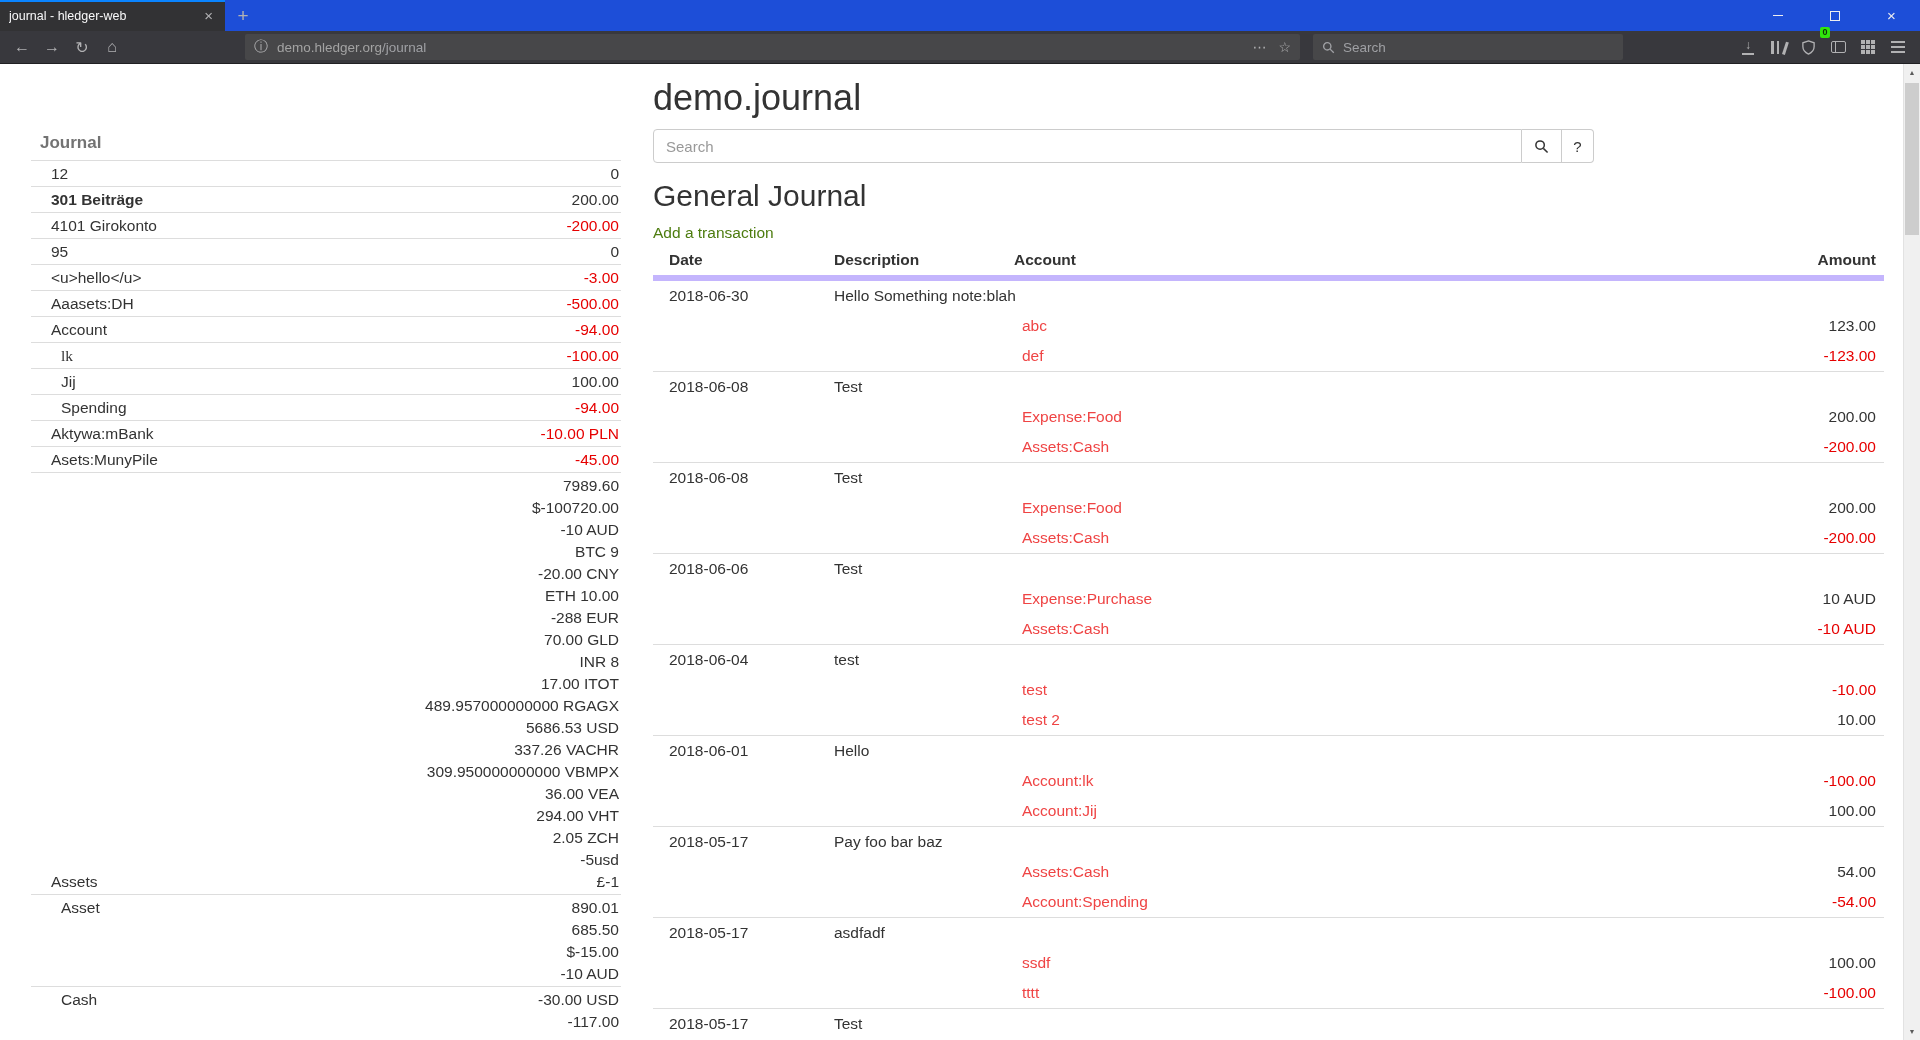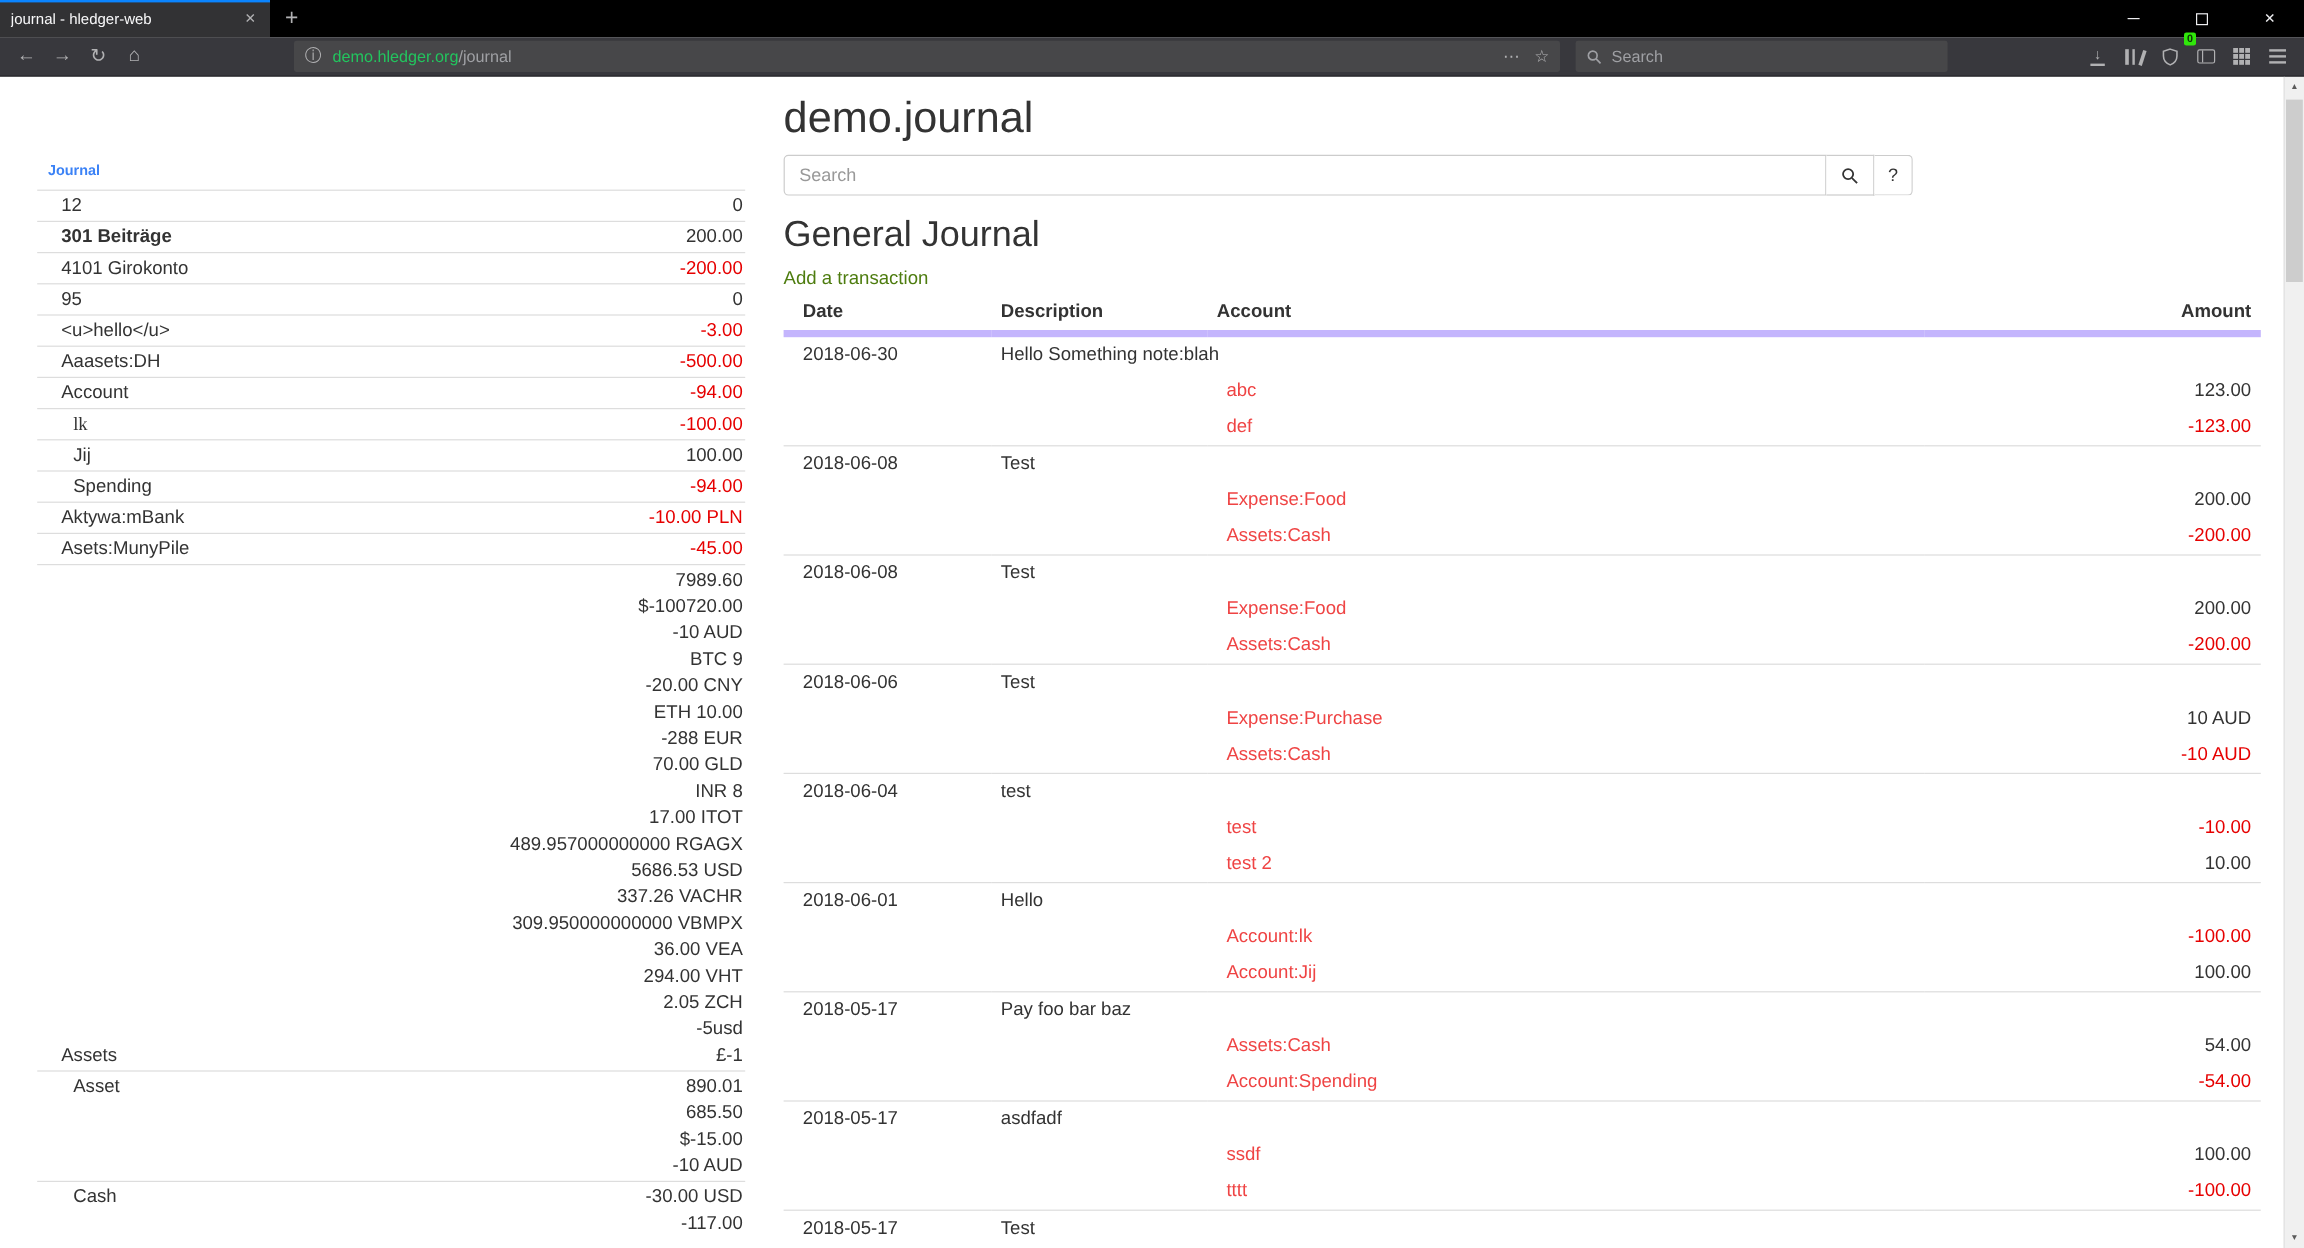--- a/index.html
+++ b/index.html
@@ -1,39 +1,39 @@
 <!DOCTYPE html>
 <html><head>
 <meta charset="utf-8">
 <style>
   * { box-sizing: border-box; }
   html,body { margin:0; padding:0; width:1920px; height:1040px; overflow:hidden;
               font-family:"Liberation Sans", sans-serif; background:#fff; }
 
   
   .chrome { position:absolute; top:0; left:0; width:1920px; }
-  .tabbar { height:31px; background:#000000; display:flex; align-items:stretch; }
+  .tabbar { height:31px; background:#1d4ed8; display:flex; align-items:stretch; }
   .tab { width:225px; background:#323234; display:flex; align-items:center; padding:0 9px; position:relative; }
   .tab::before { content:""; position:absolute; top:0; left:0; width:100%; height:2px; background:#0a84ff; }
   .tab-title { flex:1; color:#f9f9fa; font-size:12.5px; white-space:nowrap; overflow:hidden; }
   .tab-close { color:#b1b1b3; font-size:15px; line-height:1; padding:1px 3px; }
   .newtab { width:36px; color:#b1b1b3; font-size:19px; display:flex; align-items:center; justify-content:center; }
   .win-controls { margin-left:auto; display:flex; height:100%; }
   .win-btn { width:57px; display:flex; align-items:center; justify-content:center; color:#ededf0; font-size:15px; }
   .minbar { width:10px; height:1.5px; background:#ededf0; display:block; }
   .maxbox { width:10px; height:10px; border:1.2px solid #ededf0; display:block; }
 
   .navbar { height:33px; background:#38383d; display:flex; align-items:center; padding:0 7px; border-bottom:1px solid #202023; }
   .nav-btn { width:30px; height:28px; display:flex; align-items:center; justify-content:center; color:#b1b1b3; font-size:16px; border-radius:2px; flex:0 0 auto; }
   .spacer1 { width:118px; }
   .spacer2 { flex:1; }
   .urlbar { flex:0 0 1055px; height:26px; background:#474749; border-radius:2px; display:flex; align-items:center; padding:0 9px; color:#b1b1b3; }
   .url-info { font-size:14px; margin-right:9px; color:#b1b1b3; }
   .url-text { font-size:13.5px; }
-  .url-domain { color:#22c55e; }
+  .url-domain { color:#a3a3a3; }
   .url-path { color:#9fa0a4; }
   .url-actions { margin-left:auto; display:flex; gap:12px; align-items:center; }
   .page-action { color:#b1b1b3; font-size:14px; }
   .searchbar { flex:0 0 310px; height:26px; background:#474749; border-radius:2px; margin-left:13px; display:flex; align-items:center; padding:0 9px; gap:8px; }
   .search-ph { color:#9fa0a4; font-size:13.5px; }
 
   .dl { position:relative; width:14px; height:15px; display:flex; justify-content:center; color:#b1b1b3; }
   .dl b { font-weight:normal; font-size:12px; line-height:11px; }
   .dl::after { content:""; position:absolute; bottom:0; left:1px; right:1px; height:1.7px; background:currentColor; }
   .lib { display:flex; align-items:flex-end; gap:3px; height:14px; color:#b1b1b3; }
@@ -46,21 +46,21 @@
   .grid9 { display:grid; grid-template-columns:repeat(3,3.5px); gap:1.5px; color:#b1b1b3; }
   .grid9 i { width:3.5px; height:3.5px; background:currentColor; display:block; }
   .burger { display:flex; flex-direction:column; gap:3.2px; color:#b1b1b3; }
   .burger i { width:14px; height:1.6px; background:currentColor; display:block; }
 
   
   .page { position:absolute; top:64px; left:0; width:1903px; height:976px; background:#fff; overflow:hidden; }
 
   .sidebar { position:absolute; left:31px; top:64px; width:590px; font-size:15.5px; }
   .sb-header { padding:5px 0 7px 9px; }
-  .sb-header a { color:#3b82f6; font-weight:bold; font-size:12px; text-decoration:none; }
+  .sb-header a { color:#737373; font-weight:bold; font-size:17px; text-decoration:none; }
   .acct-row { display:flex; align-items:flex-start; border-top:1px solid #ddd; padding:1.5px 0; }
   .acct-name { color:#333; text-decoration:none; line-height:22px; white-space:nowrap; }
   .acct-amounts { margin-left:auto; text-align:right; line-height:22px; color:#333; padding-right:2px; }
   .neg { color:#e60000; }
 
   .main { position:absolute; left:653px; top:0; width:1231px; }
   .page-title { margin:14px 0 0; font-size:36px; font-weight:400; color:#333; line-height:40px; }
   .search-row { margin-top:11px; display:flex; width:941px; height:34px; }
   .search-input { flex:1; border:1px solid #ccc; border-radius:4px 0 0 4px; padding:6px 12px; font-size:15px; color:#555; outline:none; font-family:inherit; }
   .search-input::placeholder { color:#999; }

